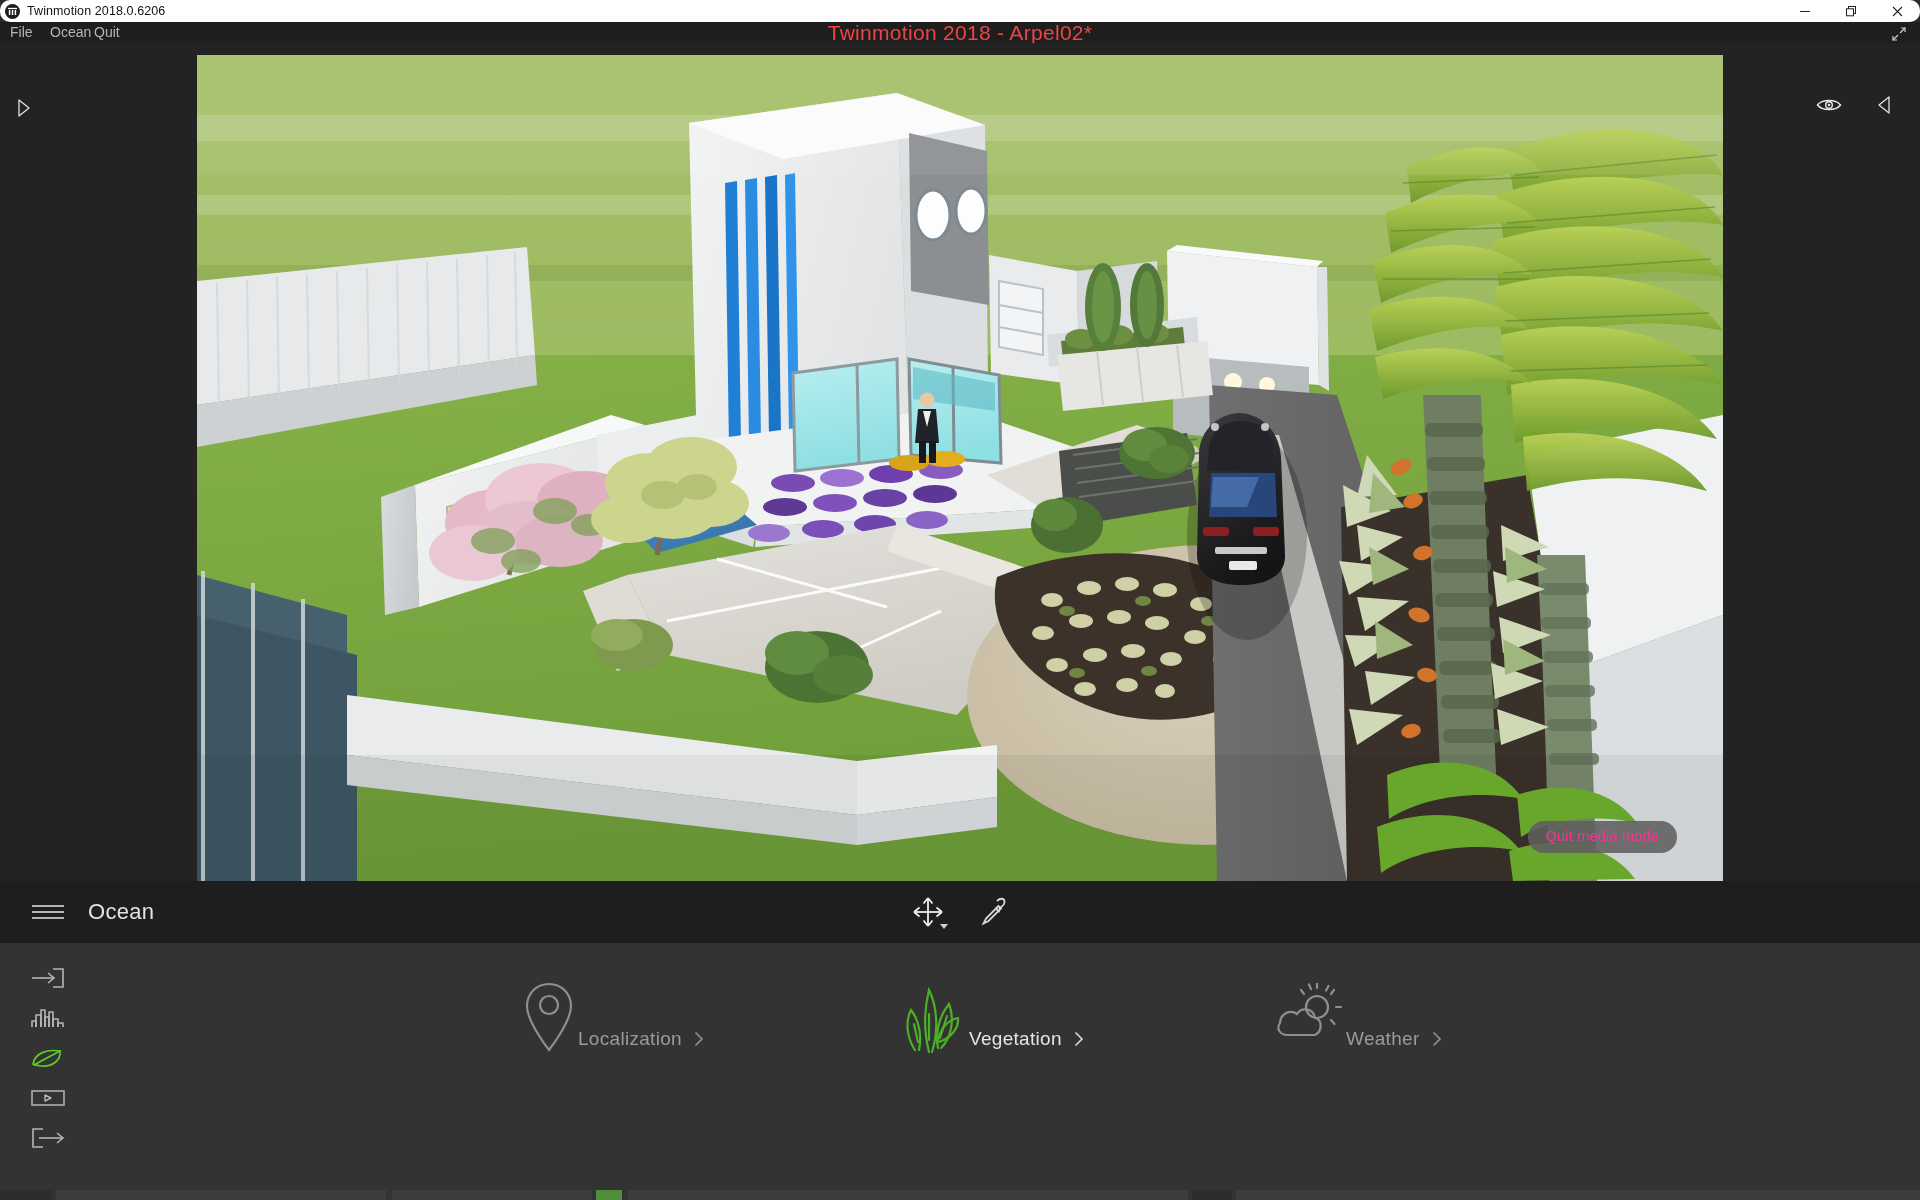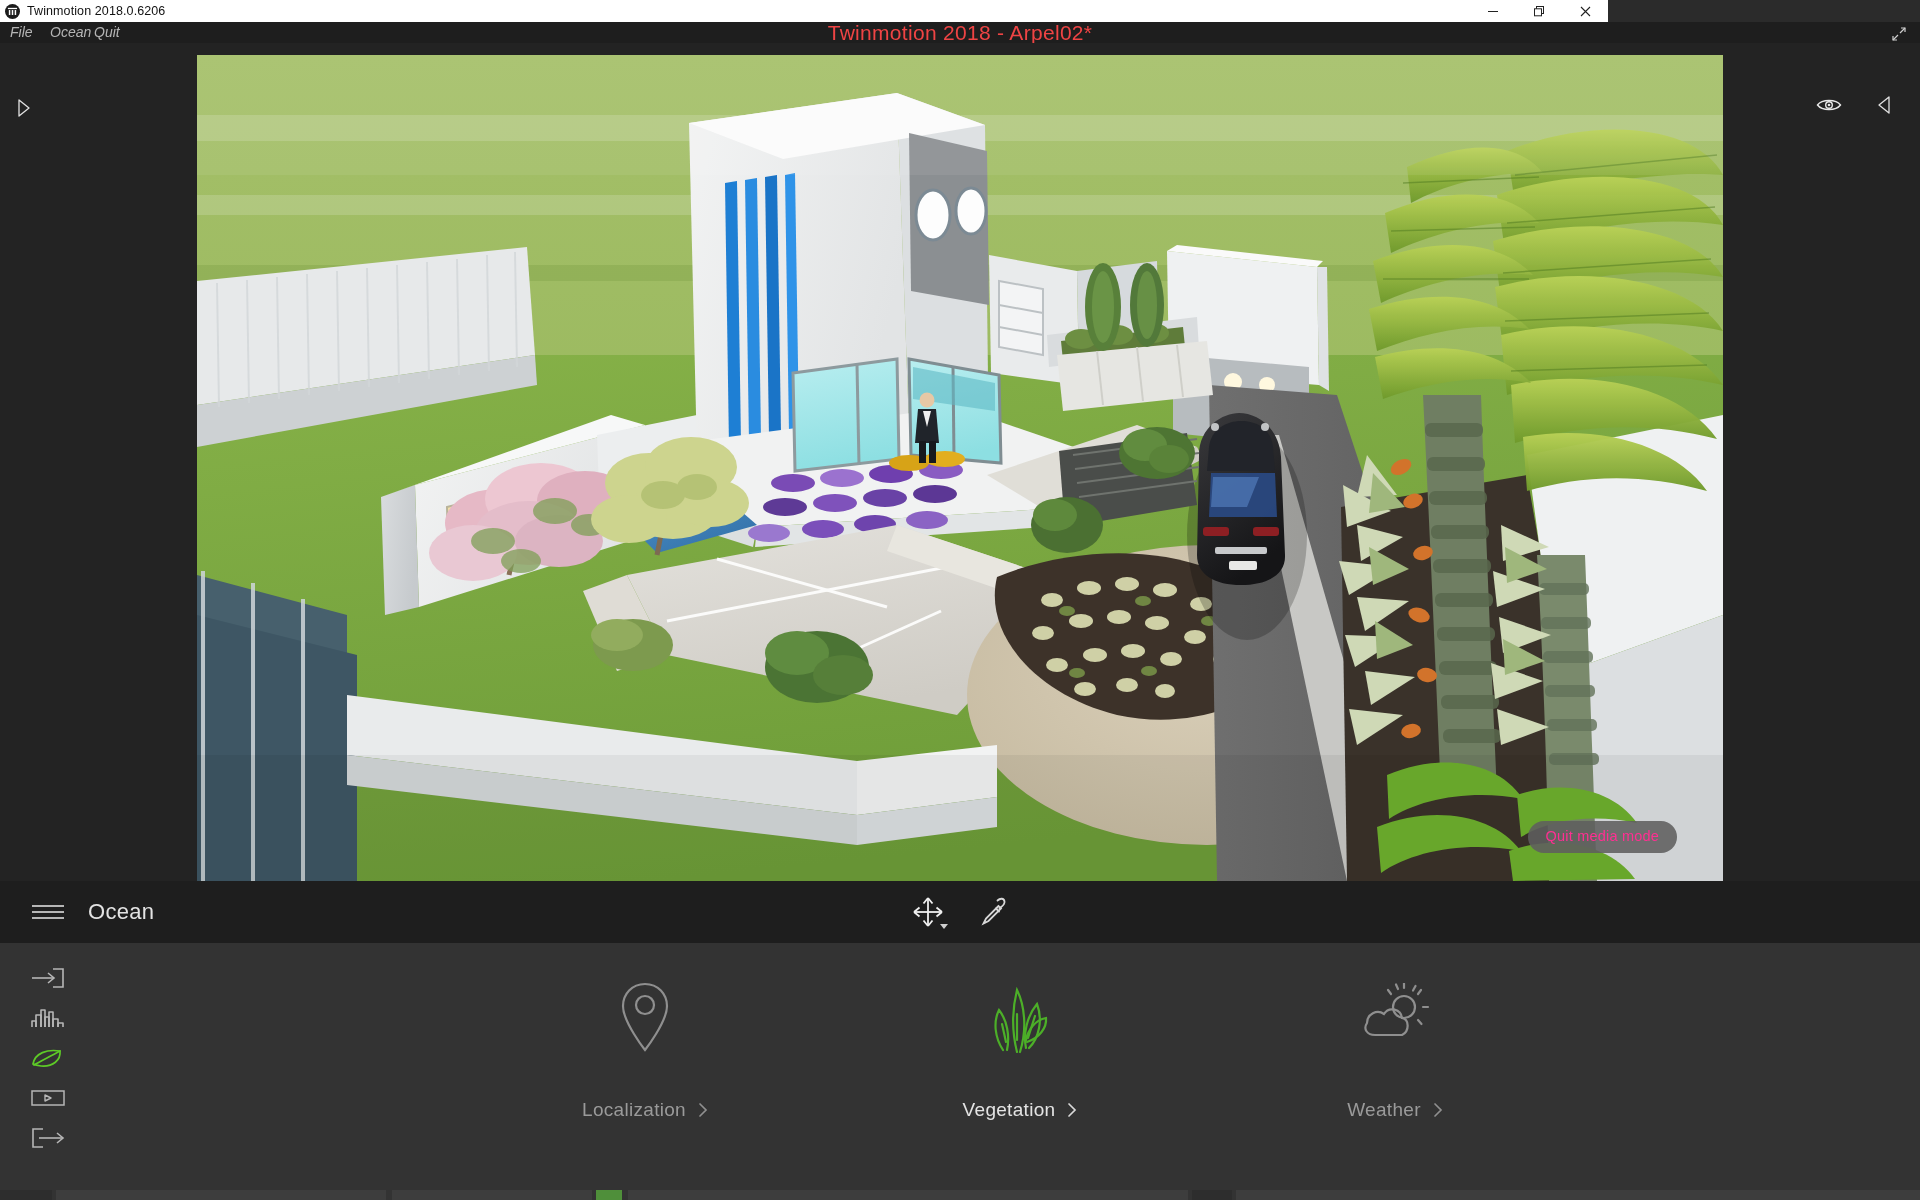--- a/index.html
+++ b/index.html
@@ -5,22 +5,22 @@
   * { box-sizing: border-box; margin: 0; padding: 0; }
   html, body {
     width: 1920px; height: 1200px;
     background: #2b2b2b;
     font-family: "Liberation Sans", sans-serif;
     overflow: hidden;
   }
 
   
   #titlebar {
-    position: absolute; left: 0; top: 0; width: 1608px; height: 22px;
-    background: #ffffff; display: flex; align-items: center;
+    position: absolute; left: 0; top: 0; width: 1920px; height: 22px;
+    background: #ffffff; display: flex; align-items: center; border-radius: 10px;
   }
   #titlebar .app-icon {
     width: 15px; height: 15px; margin-left: 5px; margin-right: 7px;
     background: #1c1c1c; border-radius: 50%;
     display: flex; align-items: center; justify-content: center;
     flex: 0 0 auto;
   }
   #titlebar .app-icon svg { display: block; }
   #titlebar .app-title {
     font-size: 12.5px; color: #111; letter-spacing: .1px;
@@ -34,21 +34,21 @@
   }
   #titlebar .wctrl svg { display: block; }
 
   
   #menubar {
     position: absolute; left: 0; top: 22px; width: 1920px; height: 21px;
     background: #1e1e1e;
   }
   #menubar .mi {
     position: absolute; top: 0; height: 21px; line-height: 21px;
-    font-size: 14px; color: #b5b5b5; cursor: default; font-style: italic;
+    font-size: 14px; color: #b5b5b5; cursor: default;
   }
 
   
   #docbar {
     position: absolute; left: 0; top: 20px; width: 1920px; height: 26px;
     display: flex; align-items: center; justify-content: center;
     pointer-events: none;
   }
   #docbar .doctitle {
     font-size: 21px; color: #ef4444; letter-spacing: .3px;
@@ -132,21 +132,21 @@
     display: flex; align-items: center; justify-content: center;
   }
 
   #tiles {
     position: absolute; left: 520px; top: 0;
     width: 1000px; height: 230px;
     display: flex; align-items: flex-start; justify-content: space-between;
   }
   .tile {
     width: 250px; padding-top: 36px;
-    display: flex; flex-direction: column; align-items: center;
+    display: flex; 
   }
   .tile .ticon { height: 78px; display: flex; align-items: center;
     justify-content: center; }
   .tile .tlabelrow {
     margin-top: 42px; display: flex; align-items: center; gap: 12px;
   }
   .tile .tlabel { font-size: 19px; letter-spacing: .3px; }
   .tile.dim .tlabel { color: #9a9a9a; }
   .tile.lit .tlabel { color: #e4e4e4; }
   .chev { width: 10px; height: 16px; }

